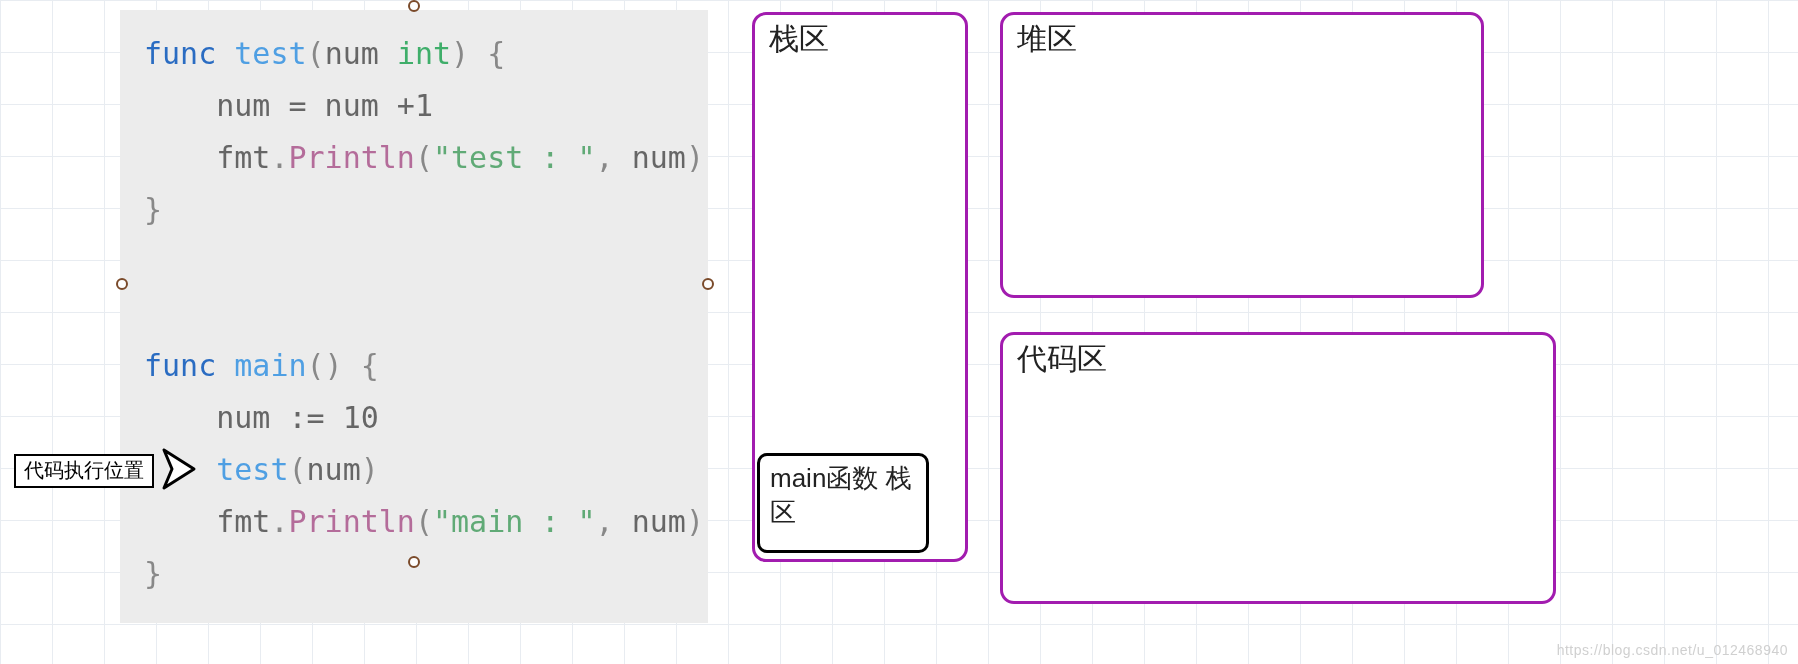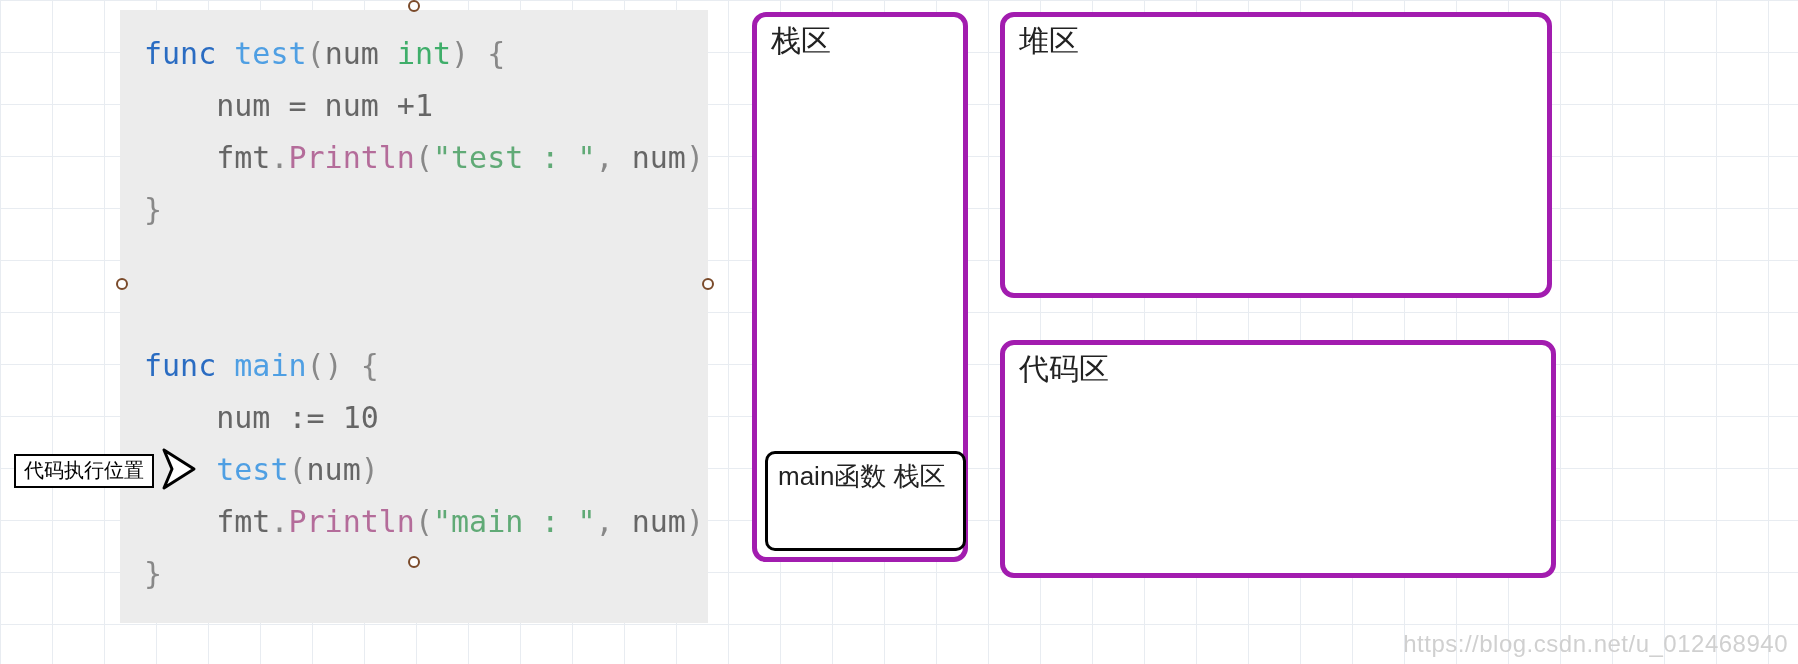--- a/index.html
+++ b/index.html
@@ -78,21 +78,21 @@
   .arrow-head {
     position: absolute;
     left: 162px;
     top: 444px;
     width: 40px;
     height: 50px;
   }
   
   .region {
     position: absolute;
-    border: 5px solid #a21caf;
+    border: 3px solid #a21caf;
     border-radius: 14px;
     background: #fff;
     box-sizing: border-box;
   }
   .region .title {
     position: absolute;
     left: 14px;
     top: 4px;
     font-size: 30px;
     color: #222;
@@ -105,21 +105,21 @@
     box-sizing: border-box;
     padding: 6px 10px;
     font-size: 26px;
     line-height: 1.3;
     color: #222;
   }
   .watermark {
     position: absolute;
     right: 10px;
     bottom: 6px;
-    font-size: 24px;
+    font-size: 14px;
     color: #d0d0d0;
     letter-spacing: 0.5px;
     z-index: 4;
   }
 </style>
 </head>
 <body>
 
 <div class="grid-bg"></div>
 
@@ -146,27 +146,27 @@
 
   <div class="arrow-box">
     <span>代码执行位置</span>
   </div>
   <svg class="arrow-head" viewBox="0 0 40 50">
     <polygon points="2,6 32,25 2,44 10,25" fill="#fff" stroke="#000" stroke-width="3" stroke-linejoin="round"></polygon>
   </svg>
 
   <div class="region" style="left:752px; top:12px; width:216px; height:550px;">
     <div class="title">栈区</div>
-    <div class="inner-box" style="left:8px; bottom:6px; width:201px; height:100px;">
+    <div class="inner-box" style="left:2px; bottom:6px; width:172px; height:100px;">
       <div>main函数 栈区</div>
     </div>
   </div>
 
-  <div class="region" style="left:1000px; top:12px; width:552px; height:286px;">
+  <div class="region" style="left:1000px; top:12px; width:484px; height:286px;">
     <div class="title">堆区</div>
   </div>
 
-  <div class="region" style="left:1000px; top:340px; width:556px; height:238px;">
+  <div class="region" style="left:1000px; top:332px; width:556px; height:272px;">
     <div class="title">代码区</div>
   </div>
 
   <div class="watermark">https://blog.csdn.net/u_012468940</div>
 </div>
 
 </body></html>

